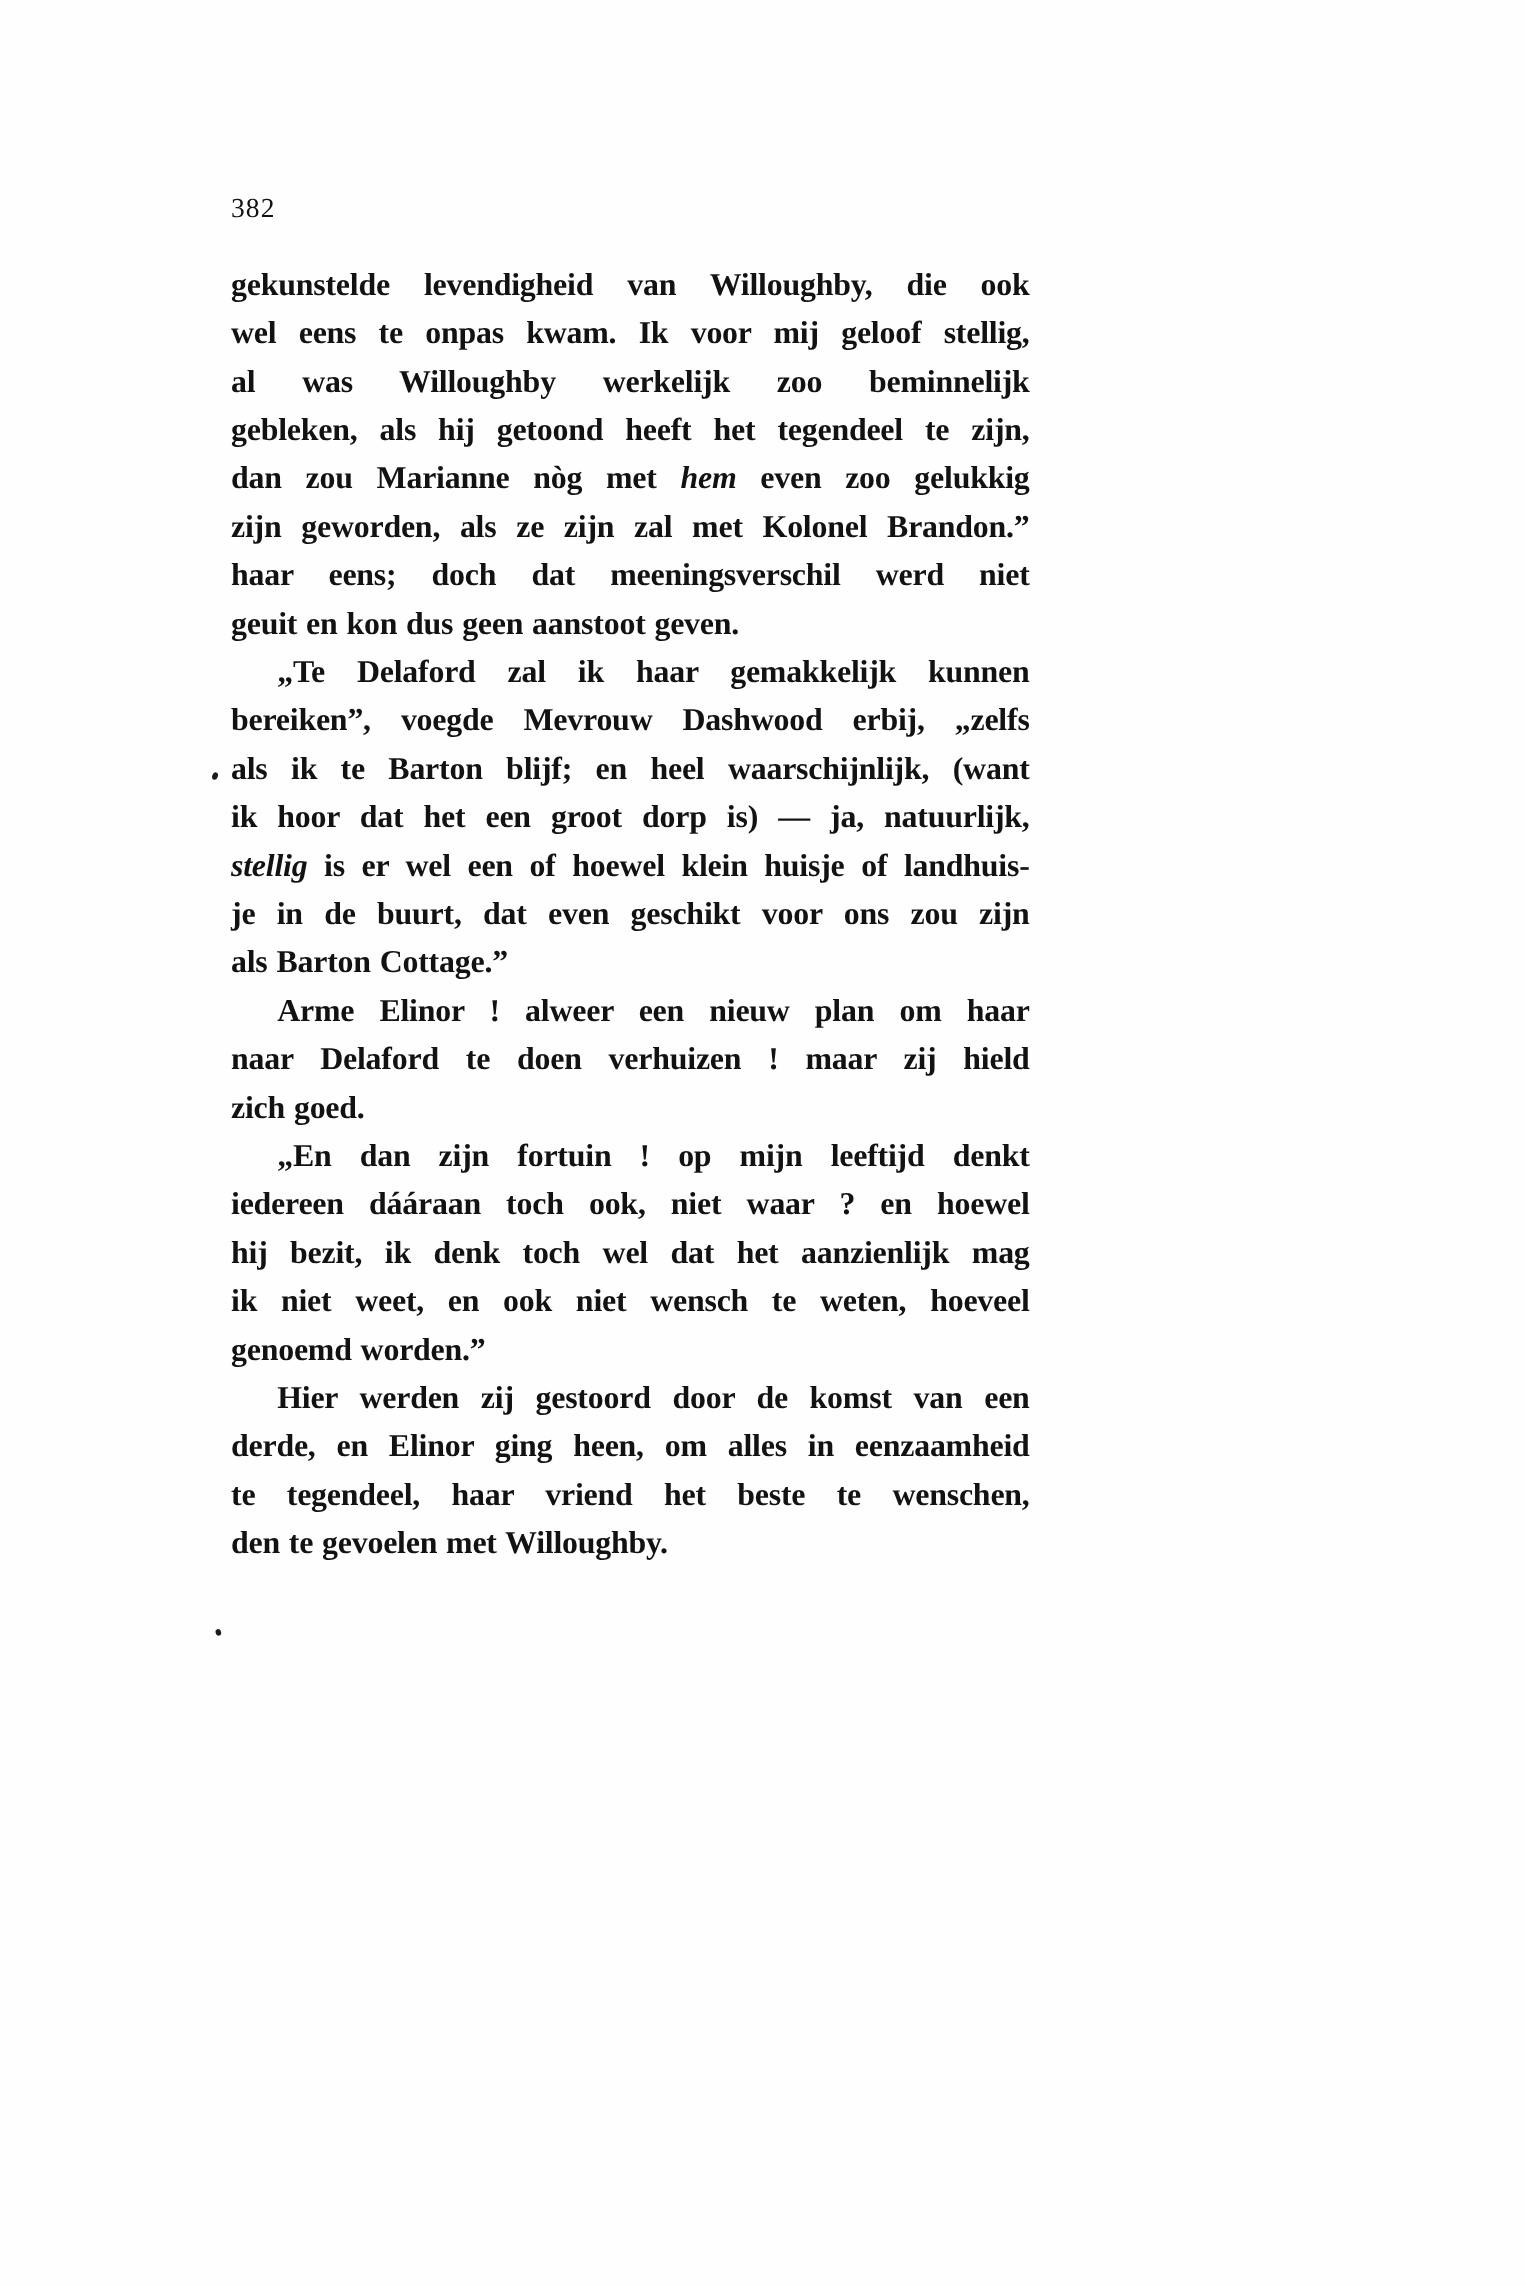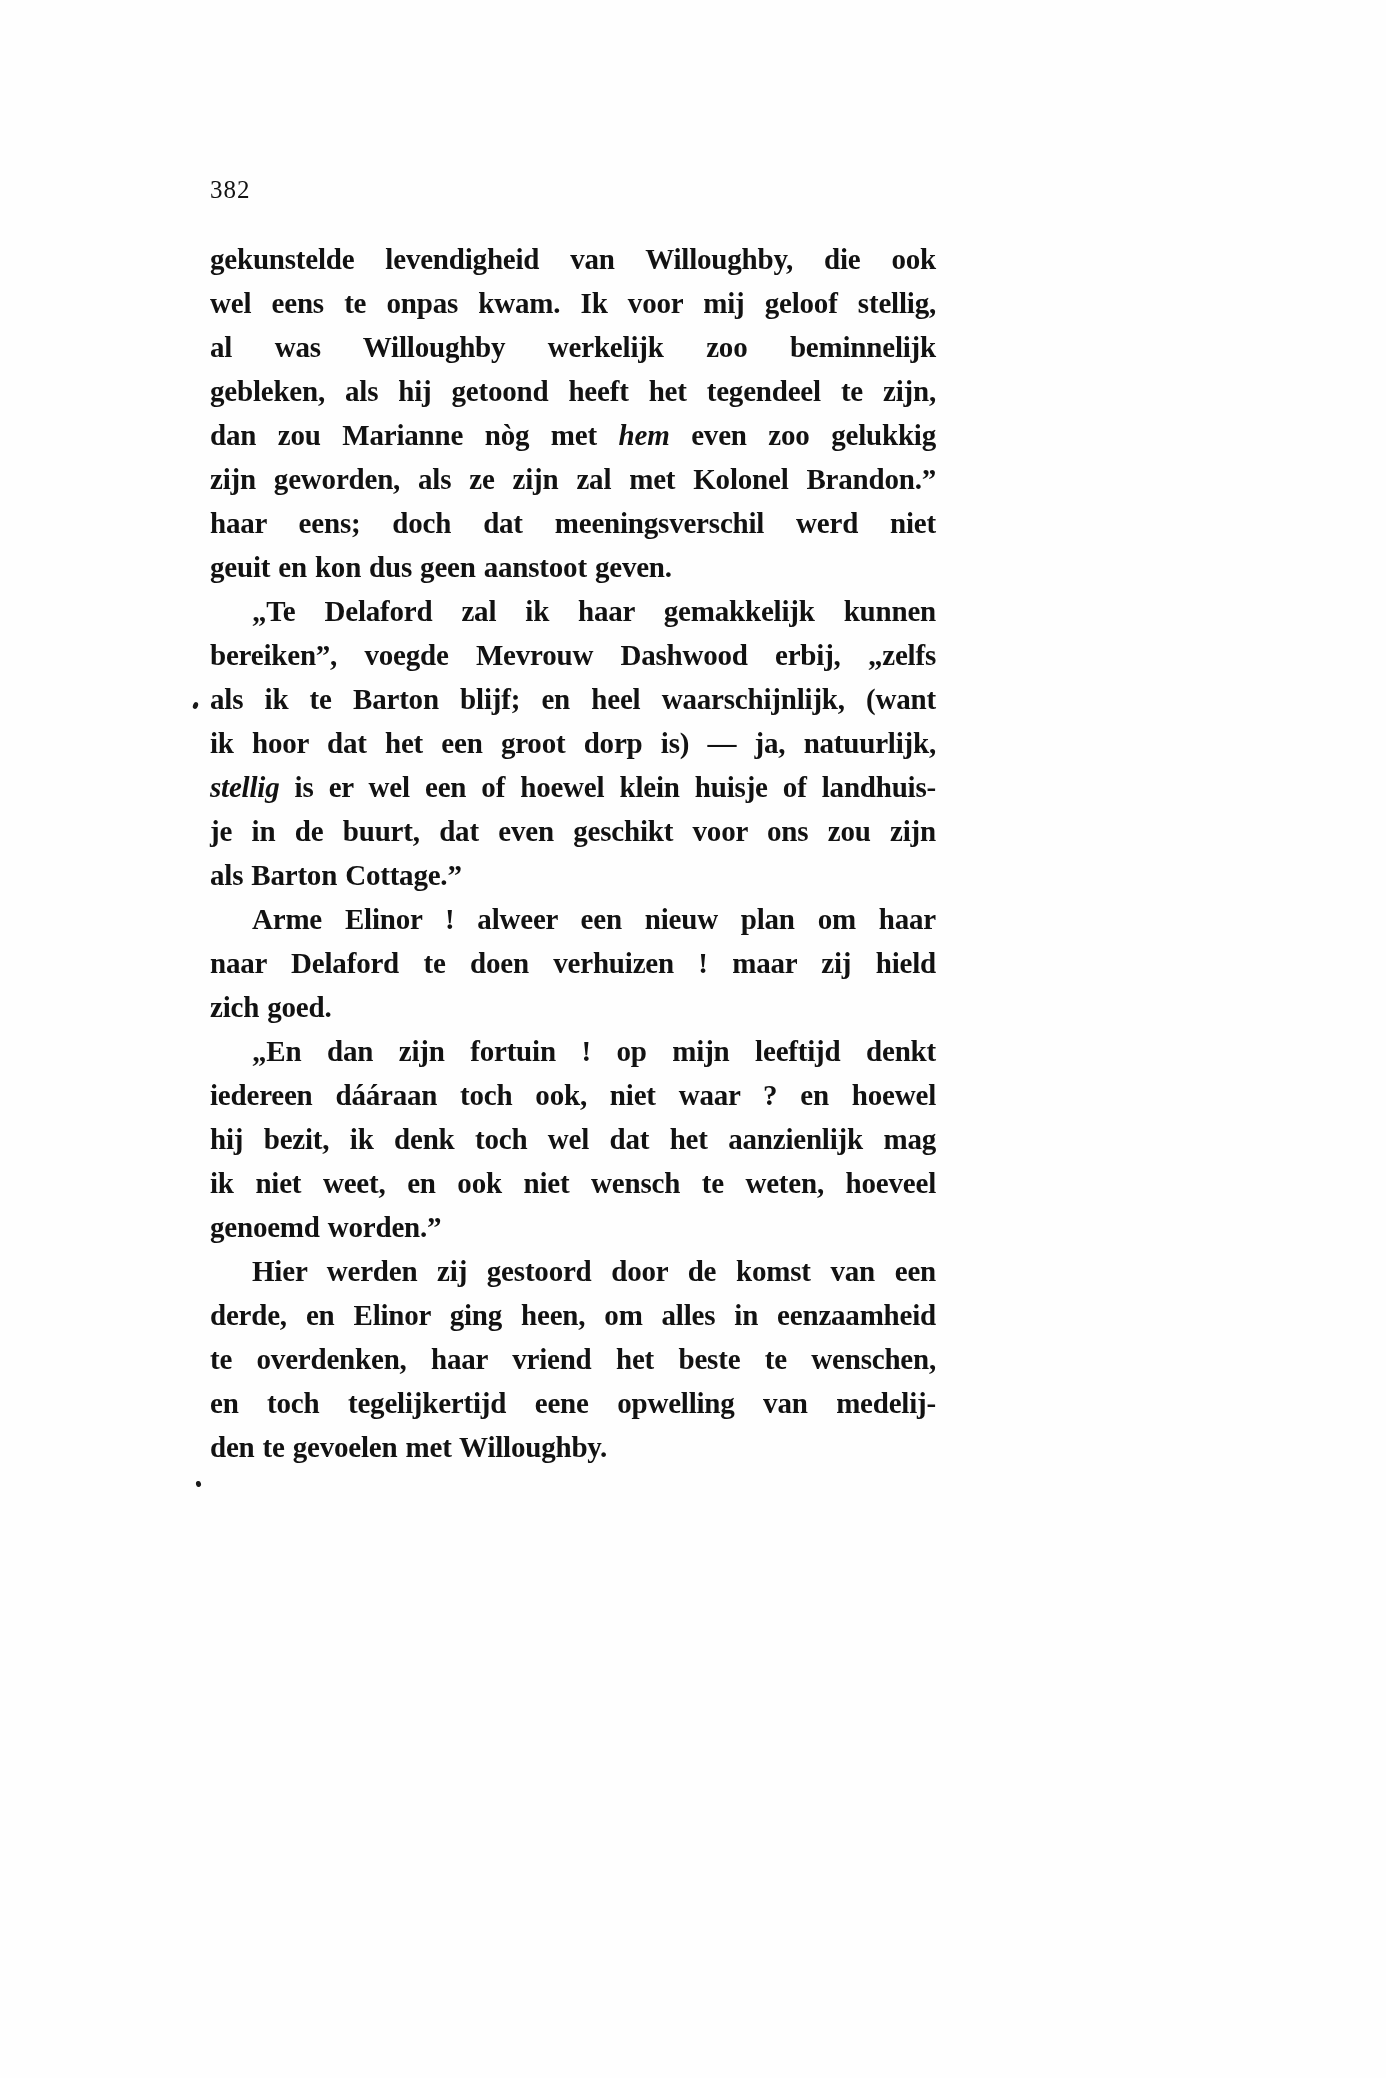--- a/index.html
+++ b/index.html
@@ -97,20 +97,19 @@
       <div class="text-line just ind"><span>Arme Elinor ! alweer een nieuw plan om haar</span></div>
       <div class="text-line just"><span>naar Delaford te doen verhuizen ! maar zij hield</span></div>
       <div class="text-line"><span>zich goed.</span></div>
       <div class="text-line just ind"><span>„En dan zijn fortuin ! op mijn leeftijd denkt</span></div>
       <div class="text-line just"><span>iedereen dááraan toch ook, niet waar ? en hoewel</span></div>
       <div class="text-line just"><span>hij bezit, ik denk toch wel dat het aanzienlijk mag</span></div>
       <div class="text-line just"><span>ik niet weet, en ook niet wensch te weten, hoeveel</span></div>
       <div class="text-line"><span>genoemd worden.”</span></div>
       <div class="text-line just ind"><span>Hier werden zij gestoord door de komst van een</span></div>
       <div class="text-line just"><span>derde, en Elinor ging heen, om alles in eenzaamheid</span></div>
-      <div class="text-line just"><span>te overdenken, haar vriend het beste te wenschen,</span></div>
-      <div class="text-line just"><span>en toch tegelijkertijd eene opwelling van medelij-</span></div>
+      <div class="text-line just"><span>te tegendeel, haar vriend het beste te wenschen,</span></div>
       <div class="text-line"><span>den te gevoelen met Willoughby.</span></div>
     </div>
 
   <div class="ink-speck speck-1"></div>
   <div class="ink-speck speck-2"></div>
 </div>
 
 </body></html>

